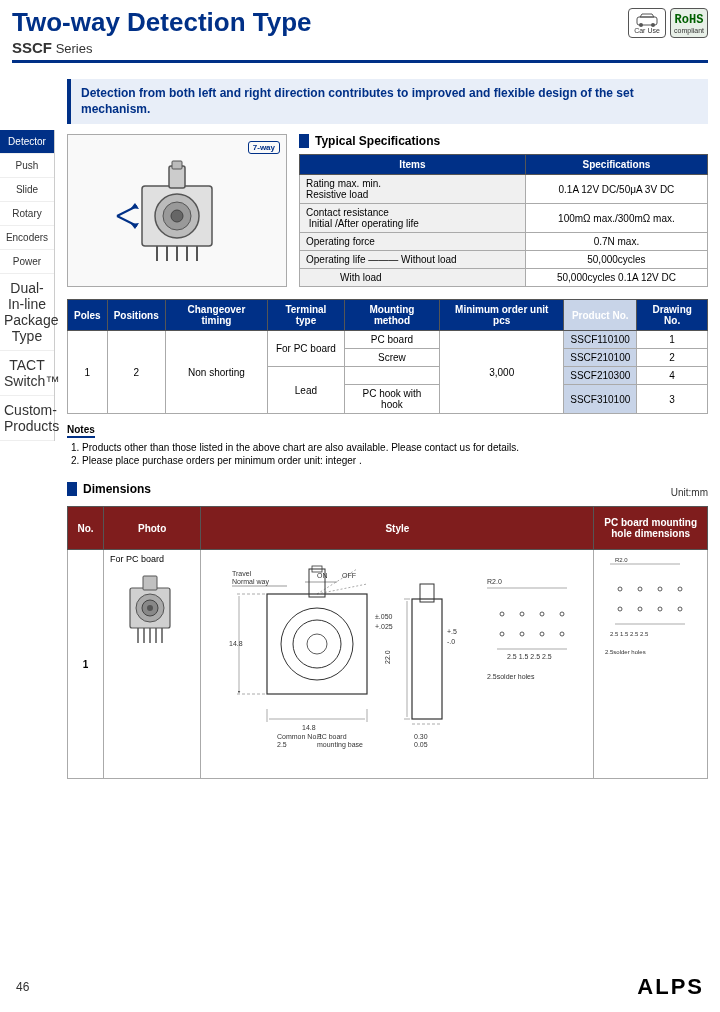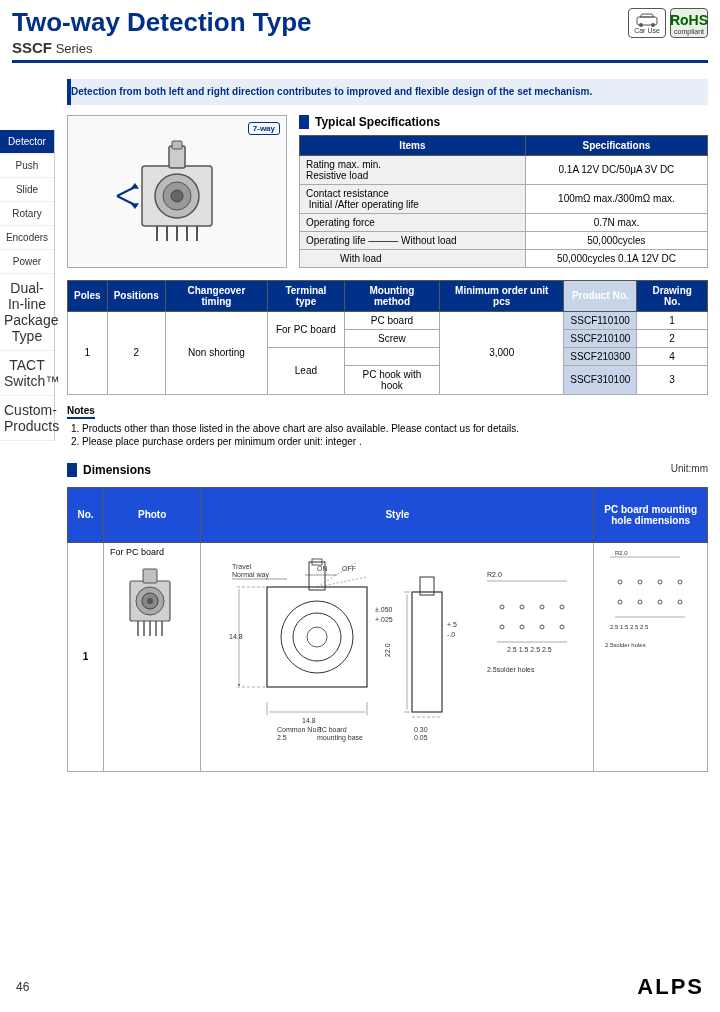--- a/index.html
+++ b/index.html
@@ -103,31 +103,32 @@
       display: flex;
       flex-direction: column;
       align-items: center;
       justify-content: center;
       font-size: 7px;
       color: #333;
       background: #e8f0e8;
     }
     .badge-rohs-text {
       font-weight: bold;
-      font-size: 14px;
+      font-size: 12px;
       color: #006000;
+      font-family: Liberation Mono, monospace;
     }
 
     
     .highlight-box {
       border-left: 4px solid #003087;
       background: #e8eef8;
-      padding: 6px 0;
+      padding: 6px 10px;
       margin: 8px 0 10px 0;
-      font-size: 10px;
+      font-size: 12px;
       font-weight: bold;
       color: #003087;
       line-height: 1.4;
     }
 
     
     .product-top {
       display: flex;
       gap: 12px;
       margin-bottom: 10px;
@@ -250,36 +251,36 @@
       margin-bottom: 2px;
     }
 
     
     .dimensions-section {
       margin-top: 16px;
     }
     .dimensions-header {
       display: flex;
       justify-content: space-between;
-      align-items: flex-start;
+      align-items: center;
       margin-bottom: 4px;
     }
     .dimensions-unit {
       font-size: 10px;
       color: #333;
     }
     .dimensions-table {
       width: 100%;
       border-collapse: collapse;
       font-size: 10px;
     }
     .dimensions-table th {
-      background: #1d4ed8;
+      background: #7f1d1d;
       color: #fff;
-      padding: 16px 6px;
+      padding: 10px 6px;
       text-align: center;
       border: 1px solid #555;
     }
     .dimensions-table td {
       padding: 4px 6px;
       border: 1px solid #aaa;
       vertical-align: top;
     }
     .dimensions-table .no-cell {
       text-align: center;

